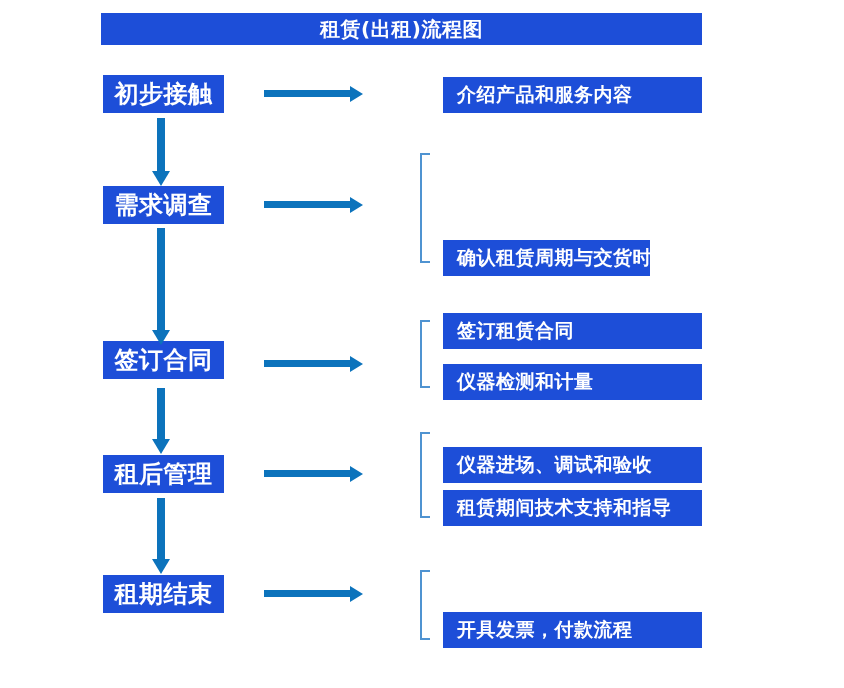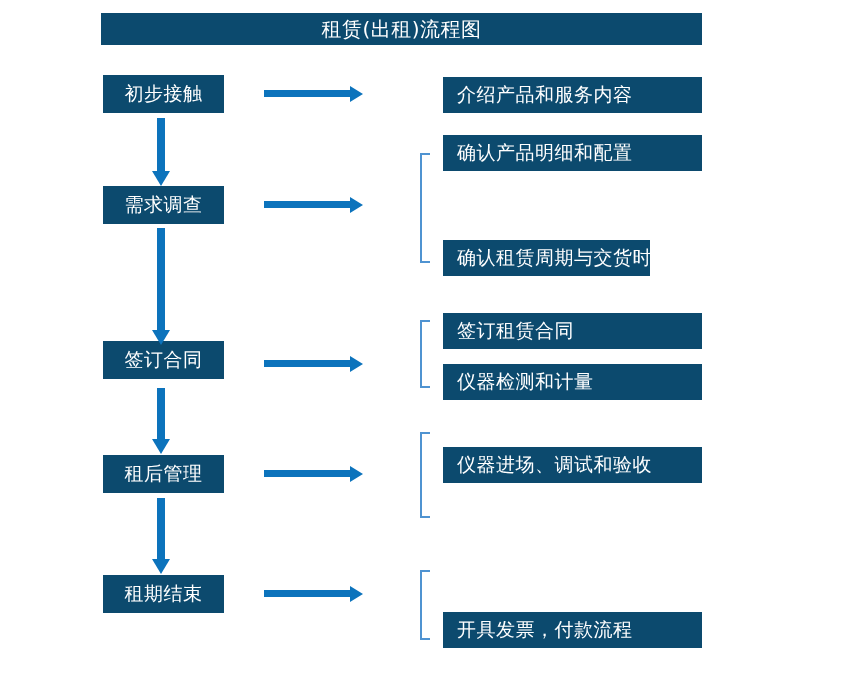--- a/index.html
+++ b/index.html
@@ -13,36 +13,36 @@
   }
   #canvas {
     position: relative;
     width: 844px;
     height: 688px;
     background: #ffffff;
     overflow: hidden;
   }
   .box {
     position: absolute;
-    background: #0c4a6e;
+    background: #1d4ed8;
     color: #ffffff;
-    font-weight: normal;
+    font-weight: bold;
     display: flex;
     align-items: center;
     box-sizing: border-box;
     white-space: nowrap;
     letter-spacing: 0.5px;
   }
   .title-bar {
     justify-content: center;
     font-size: 20px;
   }
   .stage-box {
     justify-content: center;
-    font-size: 19px;
+    font-size: 24px;
   }
   .detail-box {
     justify-content: flex-start;
     padding-left: 14px;
     font-size: 19px;
   }
   .h-arrow {
     position: absolute;
     height: 22px;
   }
@@ -155,40 +155,40 @@
   <div class="bracket" style="left:420px; top:320px; width:10px; height:68px;"></div>
 
   <div class="bracket" style="left:420px; top:432px; width:10px; height:86px;"></div>
 
   <div class="bracket" style="left:420px; top:570px; width:10px; height:70px;"></div>
 
   <div class="box detail-box" style="left:443px; top:77px; width:259px; height:36px;">
     <span>介绍产品和服务内容</span>
   </div>
 
-  <div class="box detail-box" style="left:443px; top:135px; width:259px; height:36px;">
-    <span>确认产品明细和配置</span>
-  </div>
 
 
   <div class="box detail-box" style="left:443px; top:240px; width:207px; height:36px;">
     <span>确认租赁周期与交货时间</span>
   </div>
 
   <div class="box detail-box" style="left:443px; top:313px; width:259px; height:36px;">
     <span>签订租赁合同</span>
   </div>
 
   <div class="box detail-box" style="left:443px; top:364px; width:259px; height:36px;">
     <span>仪器检测和计量</span>
   </div>
 
   <div class="box detail-box" style="left:443px; top:423px; width:259px; height:36px;margin-top:24px;">
     <span>仪器进场、调试和验收</span>
   </div>
 
+  <div class="box detail-box" style="left:443px; top:490px; width:259px; height:36px;">
+    <span>租赁期间技术支持和指导</span>
+  </div>
 
 
   <div class="box detail-box" style="left:443px; top:612px; width:259px; height:36px;">
     <span>开具发票，付款流程</span>
   </div>
 
 </div>
 
 </body></html>

